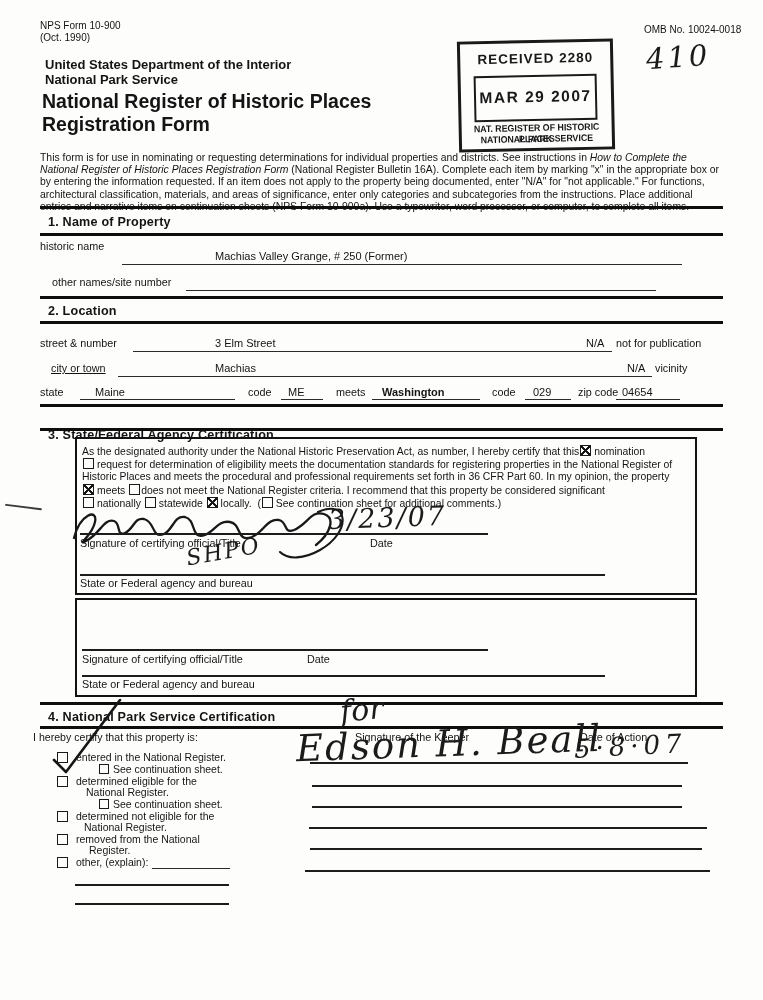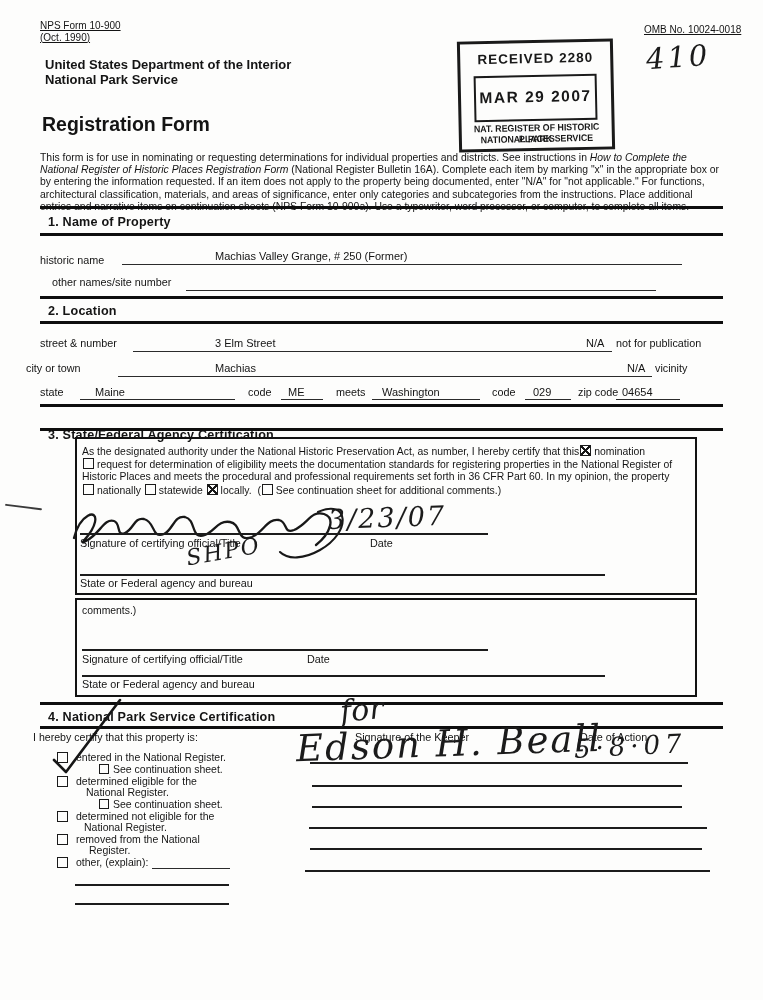--- a/index.html
+++ b/index.html
@@ -1,19 +1,19 @@
 <!DOCTYPE html>
 <html><head>
 <meta charset="utf-8">
 <style>
   html,body{margin:0;padding:0;background:#ffffff;}
   .page{position:relative;width:763px;height:1000px;background:#fdfdfc;overflow:hidden;
         font-family:"Liberation Sans",sans-serif;color:#141414;}
   .abs{position:absolute;}
-  .tiny{font-size:10px;line-height:11.5px;text-decoration:underline;}
+  .tiny{font-size:10px;line-height:11.5px;}
   .small{font-size:10.4px;line-height:12.2px;}
   .lbl{font-size:10.8px;}
   .val{font-size:11px;}
   .bold{font-weight:bold;}
   .sec-head{font-size:12.6px;font-weight:bold;letter-spacing:.2px;}
   .rule{position:absolute;height:3.4px;background:#0e0e0e;}
   .uline{position:absolute;height:1.3px;background:#2b2b2b;}
   .sigline{position:absolute;height:1.6px;background:#1c1c1c;}
   .box{position:absolute;border:2px solid #121212;background:transparent;}
   .cb{display:inline-block;width:9px;height:9px;border:1.3px solid #1a1a1a;
@@ -50,78 +50,80 @@
     <div class="stamp-inner">
       <div class="stamp-t" style="top:11px;font-size:15.5px;letter-spacing:1.5px;font-weight:600;">MAR 29 2007</div>
     </div>
     <div class="stamp-t" style="top:79px;font-size:9.4px;transform:scaleX(.94);">NAT. REGISTER OF HISTORIC PLACES</div>
     <div class="stamp-t" style="top:89.5px;font-size:9.4px;transform:scaleX(.94);">NATIONAL PARK SERVICE</div>
   </div>
 
   <div class="abs bold" style="left:45px;top:57px;font-size:13px;">United States Department of the Interior</div>
   <div class="abs bold" style="left:45px;top:72px;font-size:13px;">National Park Service</div>
 
+  <div class="abs bold" style="left:42px;top:90px;font-size:19.5px;">National Register of Historic Places</div>
   <div class="abs bold" style="left:42px;top:113px;font-size:19.5px;">Registration Form</div>
 
   <div class="abs small" style="left:40px;top:152px;width:686px;">
     <span>This form is for use in nominating or requesting determinations for individual properties and districts.  See instructions in </span><span style="font-style:italic">How to Complete the National Register of Historic Places Registration Form</span><span> (National Register Bulletin 16A).  Complete each item by marking "x" in the appropriate box or by entering the information requested.  If an  item does not apply to the property being documented, enter "N/A" for "not applicable."  For functions, architectural classification, materials, and areas of significance, enter only categories and subcategories from the instructions.  Place additional entries and narrative items on continuation sheets (NPS Form 10-900a).  Use a typewriter, word processor, or computer, to complete all items.</span>
   </div>
 
   <div class="rule" style="left:40px;top:206px;width:683px;"></div>
   <div class="abs sec-head" style="left:48px;top:215px;">1.  Name of Property</div>
   <div class="rule" style="left:40px;top:233px;width:683px;"></div>
 
-  <div class="abs lbl" style="left:40px;top:254px;text-align:right;">historic name</div>
+  <div class="abs lbl" style="left:40px;top:240px;text-align:right;">historic name</div>
   <div class="abs val" style="left:215px;top:250px;">Machias Valley Grange, # 250 (Former)</div>
   <div class="uline" style="left:122px;top:264px;width:560px;"></div>
 
   <div class="abs lbl" style="left:40px;top:276px;margin-left:12px;">other names/site number</div>
   <div class="uline" style="left:186px;top:290px;width:470px;"></div>
 
   <div class="rule" style="left:40px;top:296px;width:683px;"></div>
   <div class="abs sec-head" style="left:48px;top:304px;">2.  Location</div>
   <div class="rule" style="left:40px;top:321px;width:683px;"></div>
 
   <div class="abs lbl" style="left:40px;top:337px;">street &amp; number</div>
   <div class="abs val" style="left:215px;top:337px;">3 Elm Street</div>
   <div class="uline" style="left:133px;top:351px;width:479px;"></div>
   <div class="abs val" style="left:586px;top:337px;">N/A</div>
   <div class="abs lbl" style="left:616px;top:337px;">not for publication</div>
 
-  <div class="abs lbl" style="left:26px;top:362px;">city or town</div>
+  <div class="abs lbl" style="left:51px;top:362px;text-decoration:underline;">city or town</div>
   <div class="abs val" style="left:215px;top:362px;">Machias</div>
   <div class="uline" style="left:118px;top:376px;width:534px;"></div>
   <div class="abs val" style="left:627px;top:362px;">N/A</div>
   <div class="abs lbl" style="left:655px;top:362px;">vicinity</div>
 
   <div class="abs lbl" style="left:40px;top:386px;">state</div>
   <div class="abs val" style="left:95px;top:386px;">Maine</div>
   <div class="uline" style="left:80px;top:399px;width:155px;"></div>
   <div class="abs lbl" style="left:248px;top:386px;">code</div>
   <div class="abs val" style="left:288px;top:386px;">ME</div>
   <div class="uline" style="left:281px;top:399px;width:42px;"></div>
   <div class="abs lbl" style="left:336px;top:386px;">meets</div>
-  <div class="abs val" style="left:382px;top:386px;">Washington</div>
+  <div class="abs val" style="left:382px;top:386px;font-weight:bold;">Washington</div>
   <div class="uline" style="left:372px;top:399px;width:108px;"></div>
   <div class="abs lbl" style="left:492px;top:386px;">code</div>
   <div class="abs val" style="left:533px;top:386px;">029</div>
   <div class="uline" style="left:525px;top:399px;width:46px;"></div>
   <div class="abs lbl" style="left:578px;top:386px;">zip code</div>
   <div class="abs val" style="left:622px;top:386px;">04654</div>
   <div class="uline" style="left:616px;top:399px;width:64px;"></div>
 
   <div class="rule" style="left:40px;top:404px;width:683px;"></div>
   <div class="abs sec-head" style="left:48px;top:428px;">3.  State/Federal Agency Certification</div>
   <div class="rule" style="left:40px;top:428px;width:683px;"></div>
 
   <div class="box" style="left:75px;top:437px;width:618px;height:154px;"></div>
   <div class="abs small" style="left:82px;top:445px;width:602px;">
     <div><span>As the designated authority under the National Historic Preservation Act, as number, I hereby certify that this</span><span class="cb checked"></span><span>nomination</span></div>
     <div><span class="cb"></span><span>request for determination of eligibility meets the documentation standards for registering properties in the National Register of</span></div>
     <div><span>Historic Places and meets the procedural and professional requirements set forth in 36 CFR Part 60.  In my opinion, the property</span></div>
+    <div><span class="cb checked"></span><span>meets</span> <span class="cb tight"></span><span>does not meet the National Register criteria. I recommend that this  property be considered significant</span></div>
     <div><span class="cb"></span><span>nationally</span> <span class="cb"></span><span>statewide</span> <span class="cb checked"></span><span>locally.</span>&nbsp;&nbsp;<span>(</span><span class="cb"></span><span>See continuation sheet for additional comments.)</span></div>
   </div>
 
   <svg class="abs" style="left:68px;top:498px;" width="300" height="66" viewBox="0 0 300 66">
     <path d="M6,40 C12,16 30,10 27,24 C24,38 8,48 18,43 C32,36 36,20 46,23 C53,25 48,39 57,35 C66,31 66,19 76,21 C88,24 83,41 96,36 C105,32 106,17 117,19 C129,22 122,42 137,37 C147,33 150,22 162,24 C174,26 168,45 184,39 C196,34 199,20 211,22 C220,24 215,36 226,32 C240,26 243,12 256,16 C268,20 262,36 248,47" stroke="#181818" stroke-width="2.3" fill="none" stroke-linecap="round"></path>
     <path d="M250,14 C281,0 284,34 252,52 C236,61 220,62 212,54" stroke="#181818" stroke-width="2.1" fill="none" stroke-linecap="round"></path>
   </svg>
 
   <div class="abs hand" style="left:328px;top:502px;font-size:27px;letter-spacing:2px;transform:rotate(-2deg);">3/23/07</div>
 
@@ -129,21 +131,20 @@
   <div class="abs lbl" style="left:80px;top:537px;">Signature of certifying official/Title</div>
   <div class="abs lbl" style="left:370px;top:537px;">Date</div>
 
   <div class="abs hand" style="left:186px;top:539px;font-size:22px;letter-spacing:2px;transform:rotate(-10deg);">SHPO</div>
 
   <div class="sigline" style="left:80px;top:574px;width:525px;"></div>
   <div class="abs lbl" style="left:80px;top:577px;">State or Federal agency and bureau</div>
 
   <div class="box" style="left:75px;top:598px;width:618px;height:95px;"></div>
   <div class="abs small" style="left:82px;top:605px;width:600px;">
-    <div><span>comments.)</span></div>
   </div>
   <div class="sigline" style="left:82px;top:649px;width:406px;"></div>
   <div class="abs lbl" style="left:82px;top:653px;">Signature of certifying official/Title</div>
   <div class="abs lbl" style="left:307px;top:653px;">Date</div>
   <div class="sigline" style="left:82px;top:675px;width:523px;"></div>
   <div class="abs lbl" style="left:82px;top:678px;">State or Federal agency and bureau</div>
 
   <div class="rule" style="left:40px;top:702px;width:683px;"></div>
   <div class="abs sec-head" style="left:48px;top:710px;">4.  National Park Service Certification</div>
   <div class="rule" style="left:40px;top:726px;width:683px;"></div>

